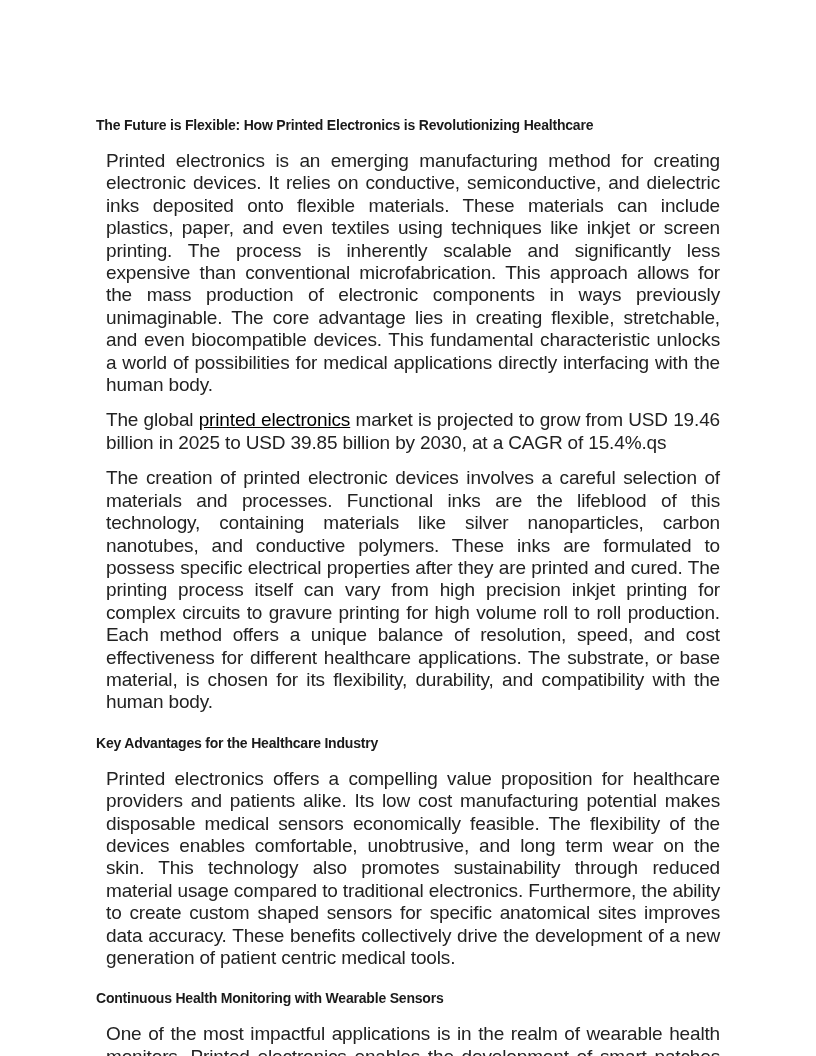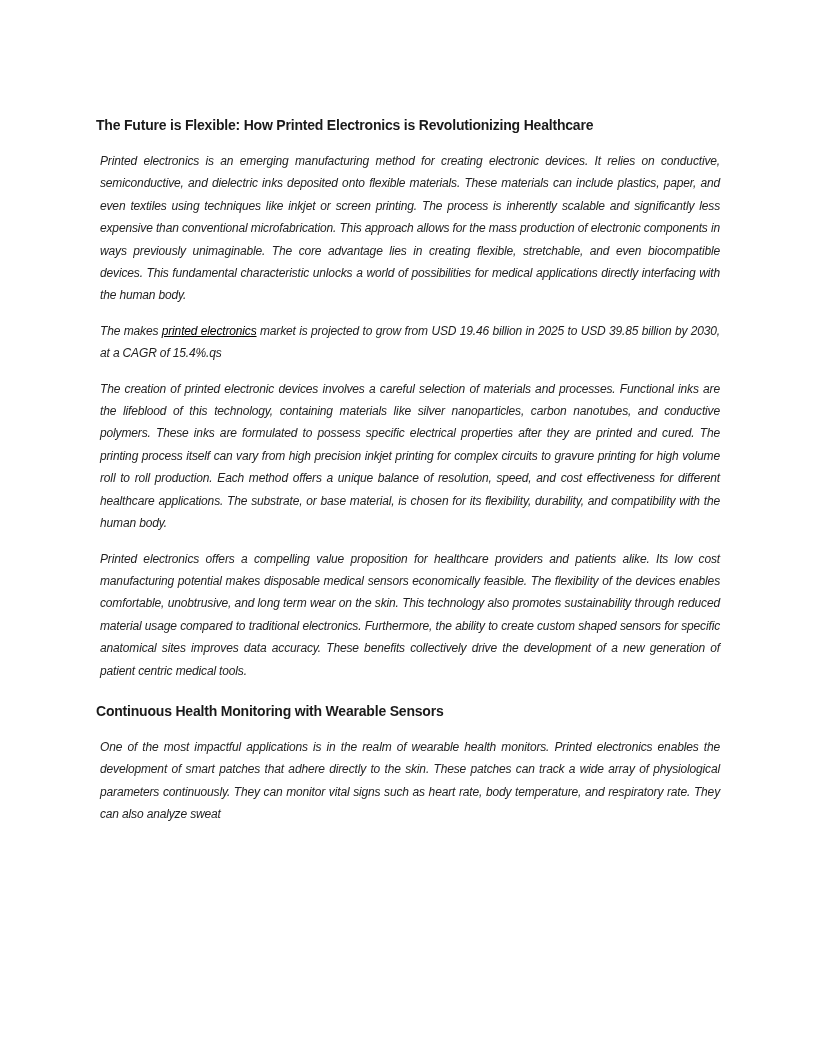--- a/index.html
+++ b/index.html
@@ -23,43 +23,43 @@
     }
     .heading {
       font-weight: bold;
       font-size: 14px;
       line-height: 22px;
       margin: 18px 0 14px 0;
       color: #1a1a1a;
       letter-spacing: -0.2px;
     }
     .para {
-      font-size: 12px;
+      font-size: 19px;
       line-height: 22.4px;
       text-align: justify;
-      margin: 0 0 13px 4px;
+      margin: 0 0 13px 10px;
       color: #222;
       letter-spacing: -0.15px;
-      font-style: italic;
     }
     .link {
       color: #000000;
       text-decoration: underline;
       cursor: pointer;
     }
   </style>
 </head>
 <body>
 
 <div class="page">
   <h1 class="heading">The Future is Flexible: How Printed Electronics is Revolutionizing Healthcare</h1>
 
   <p class="para">Printed electronics is an emerging manufacturing method for creating electronic devices. It relies on conductive, semiconductive, and dielectric inks deposited onto flexible materials. These materials can include plastics, paper, and even textiles using techniques like inkjet or screen printing. The process is inherently scalable and significantly less expensive than conventional microfabrication. This approach allows for the mass production of electronic components in ways previously unimaginable. The core advantage lies in creating flexible, stretchable, and even biocompatible devices. This fundamental characteristic unlocks a world of possibilities for medical applications directly interfacing with the human body.</p>
 
-  <p class="para"><span>The makes </span><a class="link">printed electronics</a><span> market is projected to grow from USD 19.46 billion in 2025 to USD 39.85 billion by 2030, at a CAGR of 15.4%.qs</span></p>
+  <p class="para"><span>The global </span><a class="link">printed electronics</a><span> market is projected to grow from USD 19.46 billion in 2025 to USD 39.85 billion by 2030, at a CAGR of 15.4%.qs</span></p>
 
   <p class="para">The creation of printed electronic devices involves a careful selection of materials and processes. Functional inks are the lifeblood of this technology, containing materials like silver nanoparticles, carbon nanotubes, and conductive polymers. These inks are formulated to possess specific electrical properties after they are printed and cured. The printing process itself can vary from high precision inkjet printing for complex circuits to gravure printing for high volume roll to roll production. Each method offers a unique balance of resolution, speed, and cost effectiveness for different healthcare applications. The substrate, or base material, is chosen for its flexibility, durability, and compatibility with the human body.</p>
 
+  <h2 class="heading">Key Advantages for the Healthcare Industry</h2>
   <p class="para">Printed electronics offers a compelling value proposition for healthcare providers and patients alike. Its low cost manufacturing potential makes disposable medical sensors economically feasible. The flexibility of the devices enables comfortable, unobtrusive, and long term wear on the skin. This technology also promotes sustainability through reduced material usage compared to traditional electronics. Furthermore, the ability to create custom shaped sensors for specific anatomical sites improves data accuracy. These benefits collectively drive the development of a new generation of patient centric medical tools.</p>
 
   <h2 class="heading">Continuous Health Monitoring with Wearable Sensors</h2>
   <p class="para">One of the most impactful applications is in the realm of wearable health monitors. Printed electronics enables the development of smart patches that adhere directly to the skin. These patches can track a wide array of physiological parameters continuously. They can monitor vital signs such as heart rate, body temperature, and respiratory rate. They can also analyze sweat</p>
 </div>
 
 </body></html>

